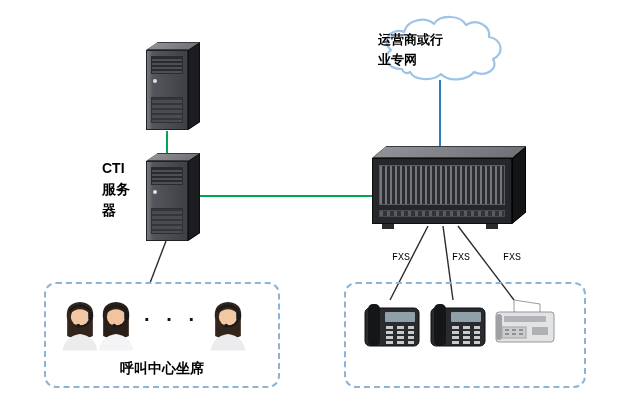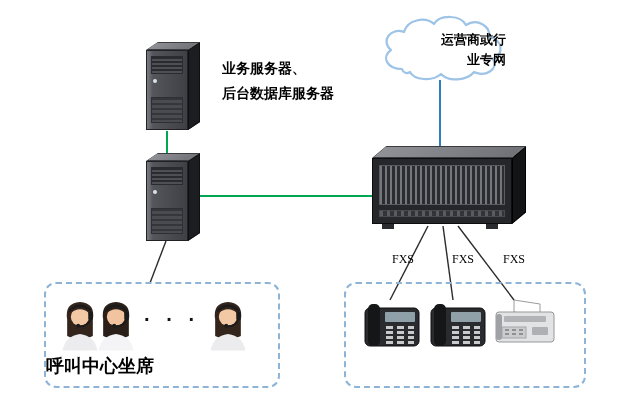--- a/index.html
+++ b/index.html
@@ -5,23 +5,23 @@
   * { margin:0; padding:0; box-sizing:border-box; }
   :root { --box-border:#8db4d6; }
   body { background:#fff; font-family:"Liberation Sans","DejaVu Sans",sans-serif; }
   .canvas { position:relative; width:640px; height:400px; background:#fff; overflow:hidden; margin:0 auto; }
 
   .links { position:absolute; left:0; top:0; width:640px; height:400px; pointer-events:none; }
 
   .label { position:absolute; color:#000; white-space:pre-line; }
   .lbl-app   { left:222px; top:56px;  font-size:14px; font-weight:bold; line-height:1.75; }
   .lbl-cti   { left:102px; top:158px; font-size:14px; font-weight:bold; line-height:1.5; }
-  .lbl-cloud { left:378px; top:30px;  width:128px; text-align:right; font-size:13px; font-weight:bold; line-height:1.5; }
+  .lbl-cloud { left:378px; top:30px;  width:128px; text-align:left; font-size:13px; font-weight:bold; line-height:1.5; }
   .lbl-pbx   { left:532px; top:186px; font-family:"DejaVu Serif","Liberation Serif",serif; font-size:15px; font-weight:600; }
-  .lbl-fxs   { position:absolute; top:252px; font-family:Liberation Serif, serif; font-size:12px; }
+  .lbl-fxs   { position:absolute; top:252px; font-family:Liberation Mono, monospace; font-size:10px; }
   .fxs-1 { left:392px; } .fxs-2 { left:452px; } .fxs-3 { left:503px; }
 
   
   .tower { position:absolute; width:56px; height:90px; }
   .tower-top  { position:absolute; left:0; top:0; width:42px; height:8px; background:linear-gradient(90deg,#8e8f94,#73747a); border:1px solid #3c3d40; transform-origin:0 100%; transform:skewX(-56deg); }
   .tower-side { position:absolute; left:42px; top:8px; width:12px; height:80px; background:#1c1d20; border:1px solid #0e0f10; transform-origin:0 0; transform:skewY(-34deg); }
   .tower-front{ position:absolute; left:0; top:8px; width:42px; height:80px; background:linear-gradient(90deg,#7a7b80 0,#55565b 6px,#3f4045 100%); border:1px solid #202124; }
   .tower-bay  { position:absolute; left:4px; top:5px; width:32px; height:18px; background:repeating-linear-gradient(180deg,#2a2b2e 0 2px,#4e4f54 2px 4px); border:1px solid #2a2b2e; }
   .tower-power{ position:absolute; left:6px; top:28px; width:4px; height:4px; border-radius:50%; background:#d9e3e9; }
   .tower-vent { position:absolute; left:4px; top:46px; width:32px; height:26px; background:repeating-linear-gradient(180deg,#35363a 0 2px,#4a4b50 2px 5px); border:1px solid #2e2f32; }
@@ -35,21 +35,21 @@
   .pbx-front{ position:absolute; left:4px; top:12px; width:140px; height:66px; background:#26272b; border:1px solid #0d0d0e; }
   .pbx-slats{ position:absolute; left:6px; top:6px; width:126px; height:40px; background:repeating-linear-gradient(90deg,#75767c 0 2px,#2b2c30 2px 5px); border:1px solid #5b5c61; }
   .pbx-strip{ position:absolute; left:6px; top:51px; width:126px; height:7px; background:repeating-linear-gradient(90deg,#5a5b60 0 3px,#323338 3px 7px); border:1px solid #4a4b4f; }
   .pbx-foot { position:absolute; top:78px; width:12px; height:5px; background:#2a2b2e; }
   .pbx-foot.l { left:14px; } .pbx-foot.r { left:118px; }
 
   
   .group-box { position:absolute; border:2px dashed var(--box-border); border-radius:12px; }
   .box-agents { left:44px;  top:282px; width:236px; height:106px; }
   .box-office { left:344px; top:282px; width:242px; height:106px; }
-  .box-label { position:absolute; left:0; bottom:8px; width:100%; font-size:18px; font-weight:bold; color:#000; }
+  .box-label { position:absolute; left:0; bottom:8px; width:100%; text-align:center; font-size:14px; font-weight:bold; color:#000; }
 
   .agent { position:absolute; width:44px; height:56px; }
   .agent-1 { left:12px; top:12px; }
   .agent-2 { left:48px; top:12px; }
   .agent-3 { left:160px; top:12px; }
   .ellipsis { position:absolute; left:92px; top:24px; width:68px; text-align:center; font-size:20px; font-weight:bold; letter-spacing:5px; color:#111; }
 
   .phone { position:absolute; width:56px; height:46px; }
   .phone-1 { left:18px; top:18px; }
   .phone-2 { left:84px; top:18px; }
@@ -72,32 +72,33 @@
 
   <div class="tower tower-1">
     <div class="tower-top"></div>
     <div class="tower-side"></div>
     <div class="tower-front">
       <div class="tower-bay"></div>
       <div class="tower-power"></div>
       <div class="tower-vent"></div>
     </div>
   </div>
-  <div class="label lbl-app">业务服务器、
-后台数据库服务器</div>
 
   <div class="tower tower-2">
     <div class="tower-top"></div>
     <div class="tower-side"></div>
     <div class="tower-front">
       <div class="tower-bay"></div>
       <div class="tower-power"></div>
       <div class="tower-vent"></div>
     </div>
   </div>
+  <div class="label lbl-cti">CTI
+服务
+器</div>
 
   <svg style="position:absolute; left:376px; top:14px;" width="132" height="70" viewBox="0 0 132 70">
     <path d="M 26 55
              C 11 55 5 43 15 36
              C 4 27 15 13 28 18
              C 31 6 49 2 58 10
              C 64 0 85 1 90 11
              C 101 4 115 12 113 23
              C 126 25 129 40 117 45
              C 123 56 109 63 98 58

